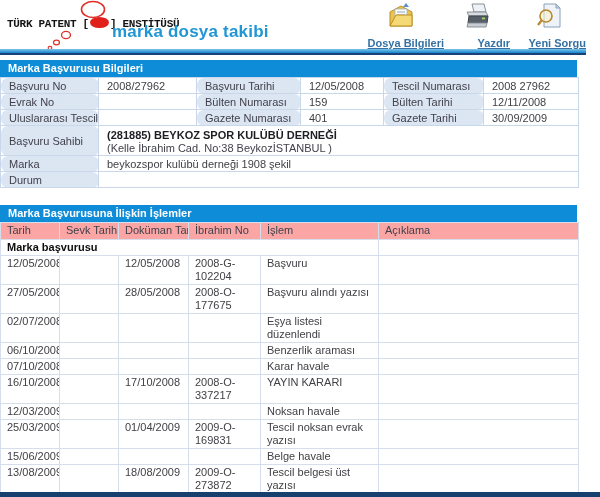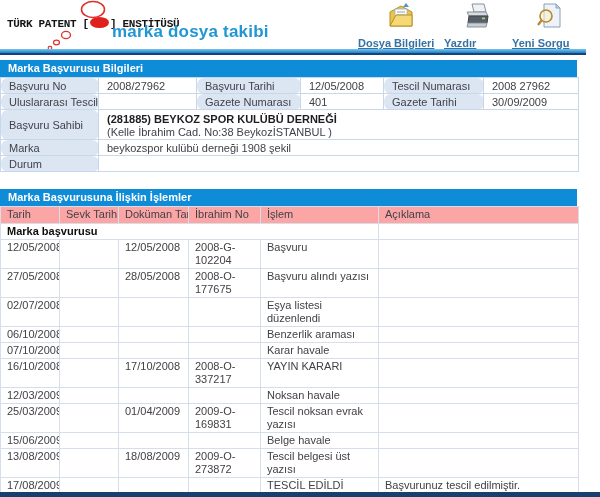--- a/index.html
+++ b/index.html
@@ -8,21 +8,21 @@
 
   
   .header{position:relative;height:56px;}
   .logo-bubbles{position:absolute;left:40px;top:0;}
   .logo-text{position:absolute;left:7px;top:17px;font-size:11px;font-weight:bold;color:#141414;
              letter-spacing:-0.3px;white-space:nowrap;font-family:Liberation Mono, monospace;}
   .logo-dot{display:inline-block;width:19px;height:11px;background:#e0201a;border-radius:50%;
             vertical-align:-1px;margin:0 1px;}
   .app-title{position:absolute;left:112px;top:8px;font-size:17px;font-weight:bold;color:#2196d4;
              letter-spacing:0.2px;margin-top:14px;}
-  .tool{position:absolute;top:2px;text-align:left;cursor:pointer;}
+  .tool{position:absolute;top:2px;text-align:right;cursor:pointer;}
   .tool .ticon{display:block;margin:0 auto;}
   .tool .tlabel{display:block;margin-top:7px;font-weight:bold;color:#3572a3;text-decoration:underline;
                 font-size:11px;white-space:nowrap;}
   .tool-1{left:358px;width:86px;}
   .tool-2{left:444px;width:66px;}
   .tool-3{left:512px;width:74px;}
   .header-divider{position:absolute;top:49px;left:0;width:586px;height:4px;
                   background:linear-gradient(#7fc4ea,#1286cc);border-bottom:2px solid #1b4178;}
 
   
@@ -117,20 +117,28 @@
         <col style="width:95px">
       </colgroup>
     <tbody>
         <tr>
       <td class="lbl">Başvuru No</td>
       <td>2008/27962</td>
       <td class="lbl">Başvuru Tarihi</td>
       <td>12/05/2008</td>
       <td class="lbl">Tescil Numarası</td>
       <td>2008 27962</td>
+    </tr>
+    <tr>
+      <td class="lbl">Evrak No</td>
+      <td></td>
+      <td class="lbl">Bülten Numarası</td>
+      <td>159</td>
+      <td class="lbl">Bülten Tarihi</td>
+      <td>12/11/2008</td>
     </tr>
     <tr>
       <td class="lbl">Uluslararası Tescil No</td>
       <td></td>
       <td class="lbl">Gazete Numarası</td>
       <td>401</td>
       <td class="lbl">Gazete Tarihi</td>
       <td>30/09/2009</td>
     </tr>
     <tr style="height:30px;">

